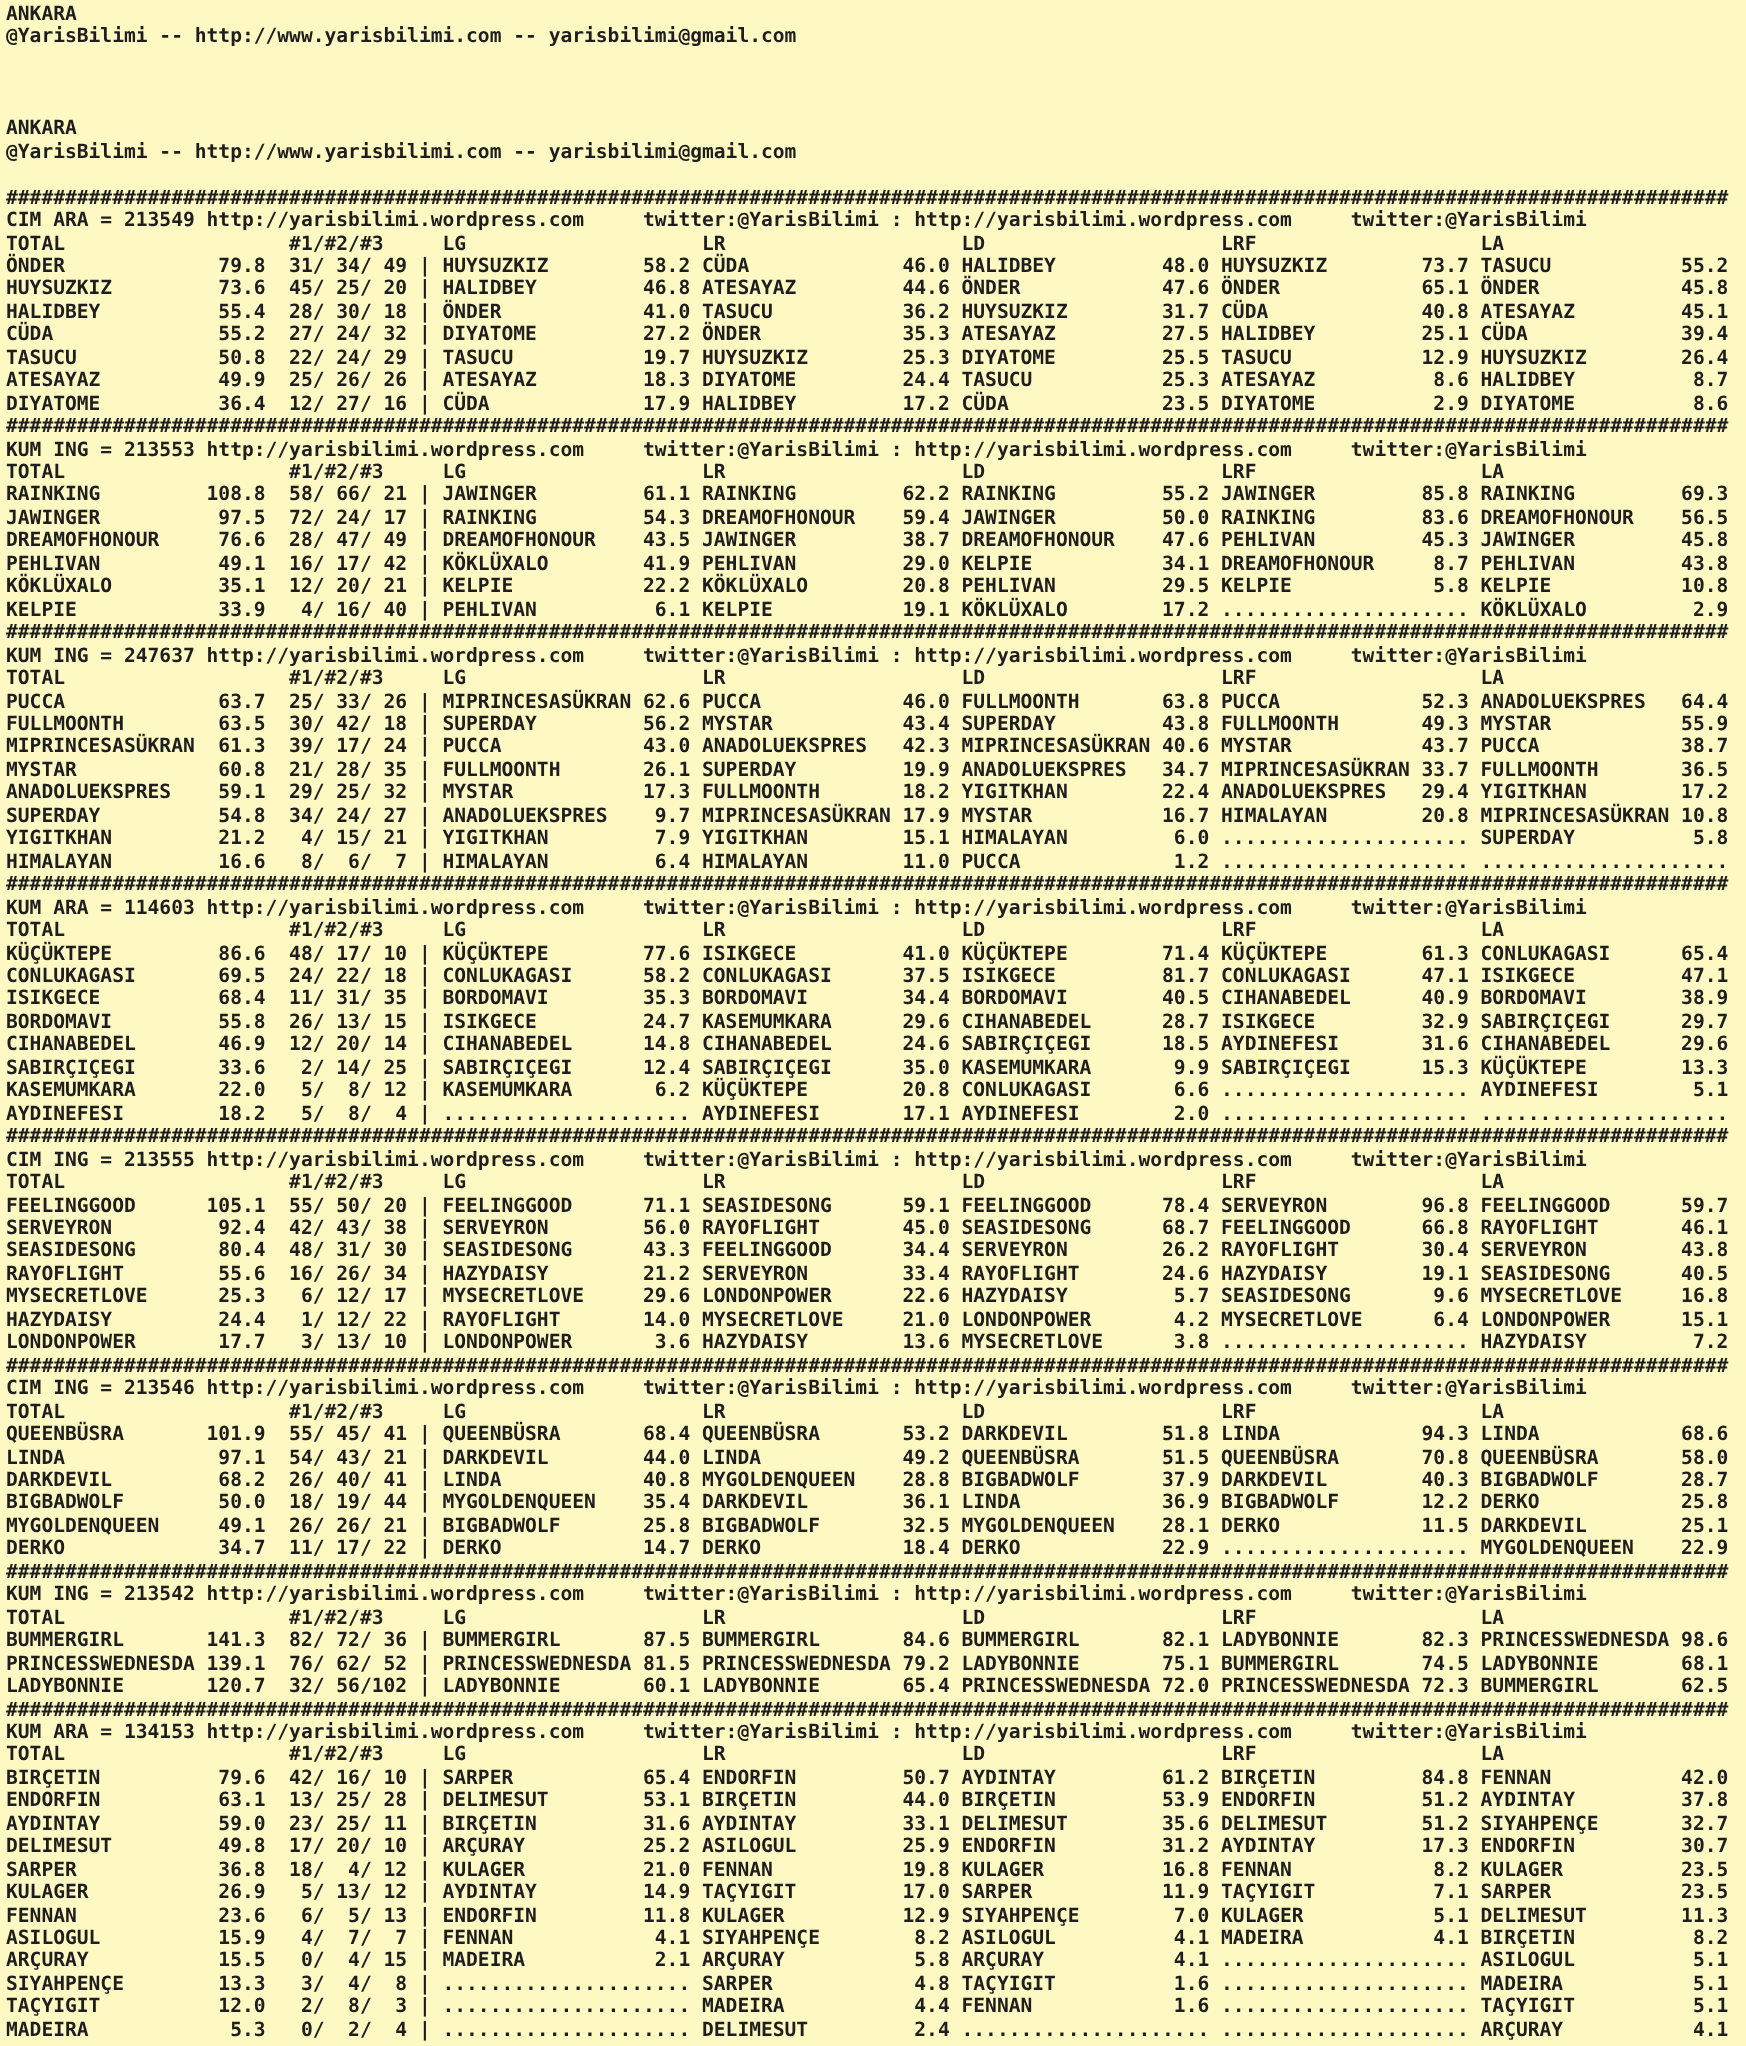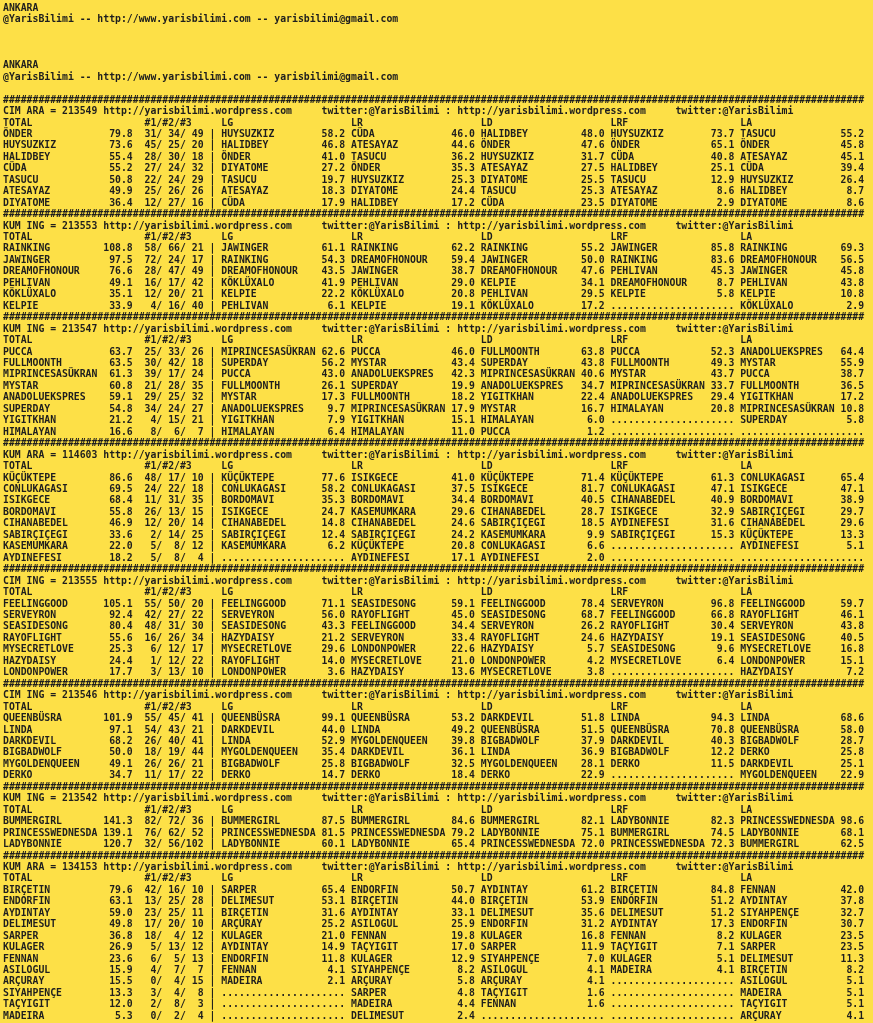--- a/index.html
+++ b/index.html
@@ -1,18 +1,18 @@
 <!DOCTYPE html>
 <html><head>
 <meta charset="utf-8">
 <style>
   html,body { margin:0; padding:0; background:#E9967A; }
   .screen {
     width:873px; height:1023px; overflow:hidden; box-sizing:border-box;
-    padding:2px 0 0 3px; background:#fde047;
+    padding:2px 0 0 3px; background:#fef9c3;
   }
   .mono {
     margin:0; white-space:pre;
     font-family:"DejaVu Sans Mono","Liberation Mono",monospace;
     font-size:9.8px; line-height:11.45px; font-weight:bold;
     color:#1e1e1e; letter-spacing:0;
   }
   .hdr { height:91.6px; overflow:hidden; }
 </style>
 </head>
@@ -39,57 +39,57 @@
 </span><span><span>##################################################################################################################################################</span>
 <span>KUM ING = 213553 http://yarisbilimi.wordpress.com     twitter:@YarisBilimi : http://yarisbilimi.wordpress.com     twitter:@YarisBilimi</span>
 <span>TOTAL                   #1/#2/#3     LG                    LR                    LD                    LRF                   LA</span>
 <span>RAINKING         108.8  58/ 66/ 21 | JAWINGER         61.1 RAINKING         62.2 RAINKING         55.2 JAWINGER         85.8 RAINKING         69.3</span>
 <span>JAWINGER          97.5  72/ 24/ 17 | RAINKING         54.3 DREAMOFHONOUR    59.4 JAWINGER         50.0 RAINKING         83.6 DREAMOFHONOUR    56.5</span>
 <span>DREAMOFHONOUR     76.6  28/ 47/ 49 | DREAMOFHONOUR    43.5 JAWINGER         38.7 DREAMOFHONOUR    47.6 PEHLIVAN         45.3 JAWINGER         45.8</span>
 <span>PEHLIVAN          49.1  16/ 17/ 42 | KÖKLÜXALO        41.9 PEHLIVAN         29.0 KELPIE           34.1 DREAMOFHONOUR     8.7 PEHLIVAN         43.8</span>
 <span>KÖKLÜXALO         35.1  12/ 20/ 21 | KELPIE           22.2 KÖKLÜXALO        20.8 PEHLIVAN         29.5 KELPIE            5.8 KELPIE           10.8</span>
 <span>KELPIE            33.9   4/ 16/ 40 | PEHLIVAN          6.1 KELPIE           19.1 KÖKLÜXALO        17.2 ..................... KÖKLÜXALO         2.9</span>
 </span><span><span>##################################################################################################################################################</span>
-<span>KUM ING = 213547 http://yarisbilimi.wordpress.com     twitter:@YarisBilimi : http://yarisbilimi.wordpress.com     twitter:@YarisBilimi</span>
+<span>KUM ING = 247637 http://yarisbilimi.wordpress.com     twitter:@YarisBilimi : http://yarisbilimi.wordpress.com     twitter:@YarisBilimi</span>
 <span>TOTAL                   #1/#2/#3     LG                    LR                    LD                    LRF                   LA</span>
 <span>PUCCA             63.7  25/ 33/ 26 | MIPRINCESASÜKRAN 62.6 PUCCA            46.0 FULLMOONTH       63.8 PUCCA            52.3 ANADOLUEKSPRES   64.4</span>
 <span>FULLMOONTH        63.5  30/ 42/ 18 | SUPERDAY         56.2 MYSTAR           43.4 SUPERDAY         43.8 FULLMOONTH       49.3 MYSTAR           55.9</span>
 <span>MIPRINCESASÜKRAN  61.3  39/ 17/ 24 | PUCCA            43.0 ANADOLUEKSPRES   42.3 MIPRINCESASÜKRAN 40.6 MYSTAR           43.7 PUCCA            38.7</span>
 <span>MYSTAR            60.8  21/ 28/ 35 | FULLMOONTH       26.1 SUPERDAY         19.9 ANADOLUEKSPRES   34.7 MIPRINCESASÜKRAN 33.7 FULLMOONTH       36.5</span>
 <span>ANADOLUEKSPRES    59.1  29/ 25/ 32 | MYSTAR           17.3 FULLMOONTH       18.2 YIGITKHAN        22.4 ANADOLUEKSPRES   29.4 YIGITKHAN        17.2</span>
 <span>SUPERDAY          54.8  34/ 24/ 27 | ANADOLUEKSPRES    9.7 MIPRINCESASÜKRAN 17.9 MYSTAR           16.7 HIMALAYAN        20.8 MIPRINCESASÜKRAN 10.8</span>
 <span>YIGITKHAN         21.2   4/ 15/ 21 | YIGITKHAN         7.9 YIGITKHAN        15.1 HIMALAYAN         6.0 ..................... SUPERDAY          5.8</span>
 <span>HIMALAYAN         16.6   8/  6/  7 | HIMALAYAN         6.4 HIMALAYAN        11.0 PUCCA             1.2 ..................... .....................</span>
 </span><span><span>##################################################################################################################################################</span>
 <span>KUM ARA = 114603 http://yarisbilimi.wordpress.com     twitter:@YarisBilimi : http://yarisbilimi.wordpress.com     twitter:@YarisBilimi</span>
 <span>TOTAL                   #1/#2/#3     LG                    LR                    LD                    LRF                   LA</span>
 <span>KÜÇÜKTEPE         86.6  48/ 17/ 10 | KÜÇÜKTEPE        77.6 ISIKGECE         41.0 KÜÇÜKTEPE        71.4 KÜÇÜKTEPE        61.3 CONLUKAGASI      65.4</span>
 <span>CONLUKAGASI       69.5  24/ 22/ 18 | CONLUKAGASI      58.2 CONLUKAGASI      37.5 ISIKGECE         81.7 CONLUKAGASI      47.1 ISIKGECE         47.1</span>
 <span>ISIKGECE          68.4  11/ 31/ 35 | BORDOMAVI        35.3 BORDOMAVI        34.4 BORDOMAVI        40.5 CIHANABEDEL      40.9 BORDOMAVI        38.9</span>
 <span>BORDOMAVI         55.8  26/ 13/ 15 | ISIKGECE         24.7 KASEMUMKARA      29.6 CIHANABEDEL      28.7 ISIKGECE         32.9 SABIRÇIÇEGI      29.7</span>
 <span>CIHANABEDEL       46.9  12/ 20/ 14 | CIHANABEDEL      14.8 CIHANABEDEL      24.6 SABIRÇIÇEGI      18.5 AYDINEFESI       31.6 CIHANABEDEL      29.6</span>
-<span>SABIRÇIÇEGI       33.6   2/ 14/ 25 | SABIRÇIÇEGI      12.4 SABIRÇIÇEGI      24.2 KASEMUMKARA       9.9 SABIRÇIÇEGI      15.3 KÜÇÜKTEPE        13.3</span>
+<span>SABIRÇIÇEGI       33.6   2/ 14/ 25 | SABIRÇIÇEGI      12.4 SABIRÇIÇEGI      35.0 KASEMUMKARA       9.9 SABIRÇIÇEGI      15.3 KÜÇÜKTEPE        13.3</span>
 <span>KASEMUMKARA       22.0   5/  8/ 12 | KASEMUMKARA       6.2 KÜÇÜKTEPE        20.8 CONLUKAGASI       6.6 ..................... AYDINEFESI        5.1</span>
 <span>AYDINEFESI        18.2   5/  8/  4 | ..................... AYDINEFESI       17.1 AYDINEFESI        2.0 ..................... .....................</span>
 </span><span><span>##################################################################################################################################################</span>
 <span>CIM ING = 213555 http://yarisbilimi.wordpress.com     twitter:@YarisBilimi : http://yarisbilimi.wordpress.com     twitter:@YarisBilimi</span>
 <span>TOTAL                   #1/#2/#3     LG                    LR                    LD                    LRF                   LA</span>
 <span>FEELINGGOOD      105.1  55/ 50/ 20 | FEELINGGOOD      71.1 SEASIDESONG      59.1 FEELINGGOOD      78.4 SERVEYRON        96.8 FEELINGGOOD      59.7</span>
-<span>SERVEYRON         92.4  42/ 27/ 22 | SERVEYRON        56.0 RAYOFLIGHT       45.0 SEASIDESONG      68.7 FEELINGGOOD      66.8 RAYOFLIGHT       46.1</span>
+<span>SERVEYRON         92.4  42/ 43/ 38 | SERVEYRON        56.0 RAYOFLIGHT       45.0 SEASIDESONG      68.7 FEELINGGOOD      66.8 RAYOFLIGHT       46.1</span>
 <span>SEASIDESONG       80.4  48/ 31/ 30 | SEASIDESONG      43.3 FEELINGGOOD      34.4 SERVEYRON        26.2 RAYOFLIGHT       30.4 SERVEYRON        43.8</span>
 <span>RAYOFLIGHT        55.6  16/ 26/ 34 | HAZYDAISY        21.2 SERVEYRON        33.4 RAYOFLIGHT       24.6 HAZYDAISY        19.1 SEASIDESONG      40.5</span>
 <span>MYSECRETLOVE      25.3   6/ 12/ 17 | MYSECRETLOVE     29.6 LONDONPOWER      22.6 HAZYDAISY         5.7 SEASIDESONG       9.6 MYSECRETLOVE     16.8</span>
 <span>HAZYDAISY         24.4   1/ 12/ 22 | RAYOFLIGHT       14.0 MYSECRETLOVE     21.0 LONDONPOWER       4.2 MYSECRETLOVE      6.4 LONDONPOWER      15.1</span>
 <span>LONDONPOWER       17.7   3/ 13/ 10 | LONDONPOWER       3.6 HAZYDAISY        13.6 MYSECRETLOVE      3.8 ..................... HAZYDAISY         7.2</span>
 </span><span><span>##################################################################################################################################################</span>
 <span>CIM ING = 213546 http://yarisbilimi.wordpress.com     twitter:@YarisBilimi : http://yarisbilimi.wordpress.com     twitter:@YarisBilimi</span>
 <span>TOTAL                   #1/#2/#3     LG                    LR                    LD                    LRF                   LA</span>
-<span>QUEENBÜSRA       101.9  55/ 45/ 41 | QUEENBÜSRA       99.1 QUEENBÜSRA       53.2 DARKDEVIL        51.8 LINDA            94.3 LINDA            68.6</span>
+<span>QUEENBÜSRA       101.9  55/ 45/ 41 | QUEENBÜSRA       68.4 QUEENBÜSRA       53.2 DARKDEVIL        51.8 LINDA            94.3 LINDA            68.6</span>
 <span>LINDA             97.1  54/ 43/ 21 | DARKDEVIL        44.0 LINDA            49.2 QUEENBÜSRA       51.5 QUEENBÜSRA       70.8 QUEENBÜSRA       58.0</span>
-<span>DARKDEVIL         68.2  26/ 40/ 41 | LINDA            52.9 MYGOLDENQUEEN    39.8 BIGBADWOLF       37.9 DARKDEVIL        40.3 BIGBADWOLF       28.7</span>
+<span>DARKDEVIL         68.2  26/ 40/ 41 | LINDA            40.8 MYGOLDENQUEEN    28.8 BIGBADWOLF       37.9 DARKDEVIL        40.3 BIGBADWOLF       28.7</span>
 <span>BIGBADWOLF        50.0  18/ 19/ 44 | MYGOLDENQUEEN    35.4 DARKDEVIL        36.1 LINDA            36.9 BIGBADWOLF       12.2 DERKO            25.8</span>
 <span>MYGOLDENQUEEN     49.1  26/ 26/ 21 | BIGBADWOLF       25.8 BIGBADWOLF       32.5 MYGOLDENQUEEN    28.1 DERKO            11.5 DARKDEVIL        25.1</span>
 <span>DERKO             34.7  11/ 17/ 22 | DERKO            14.7 DERKO            18.4 DERKO            22.9 ..................... MYGOLDENQUEEN    22.9</span>
 </span><span><span>##################################################################################################################################################</span>
 <span>KUM ING = 213542 http://yarisbilimi.wordpress.com     twitter:@YarisBilimi : http://yarisbilimi.wordpress.com     twitter:@YarisBilimi</span>
 <span>TOTAL                   #1/#2/#3     LG                    LR                    LD                    LRF                   LA</span>
 <span>BUMMERGIRL       141.3  82/ 72/ 36 | BUMMERGIRL       87.5 BUMMERGIRL       84.6 BUMMERGIRL       82.1 LADYBONNIE       82.3 PRINCESSWEDNESDA 98.6</span>
 <span>PRINCESSWEDNESDA 139.1  76/ 62/ 52 | PRINCESSWEDNESDA 81.5 PRINCESSWEDNESDA 79.2 LADYBONNIE       75.1 BUMMERGIRL       74.5 LADYBONNIE       68.1</span>
 <span>LADYBONNIE       120.7  32/ 56/102 | LADYBONNIE       60.1 LADYBONNIE       65.4 PRINCESSWEDNESDA 72.0 PRINCESSWEDNESDA 72.3 BUMMERGIRL       62.5</span>
 </span><span><span>##################################################################################################################################################</span>

